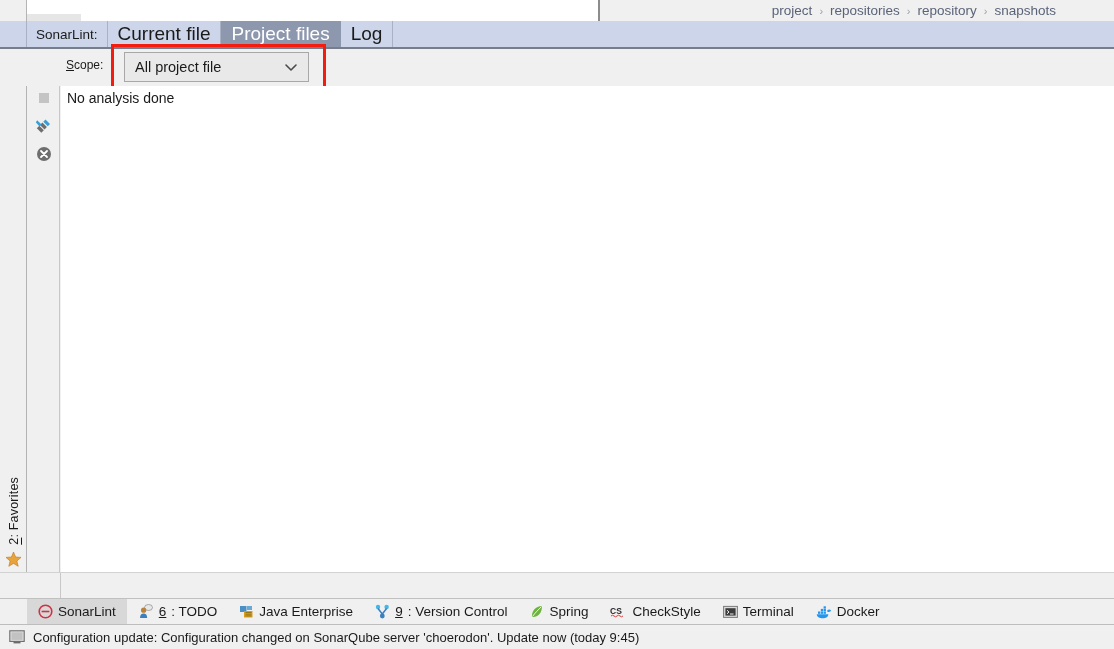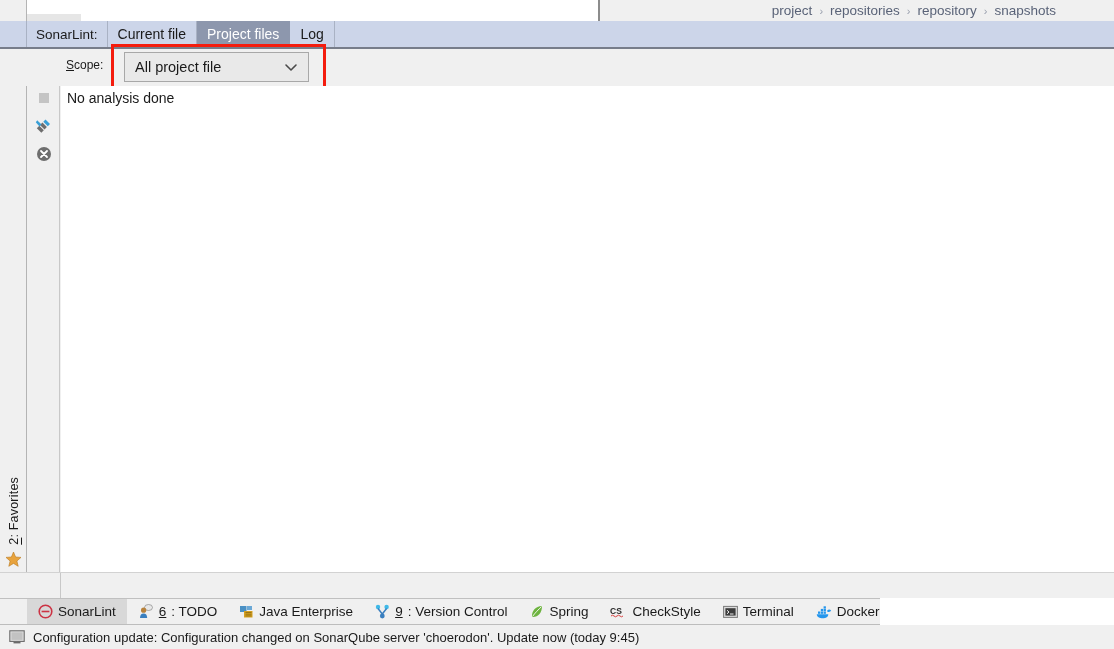--- a/index.html
+++ b/index.html
@@ -87,21 +87,21 @@
     padding: 0 9px 0 9px;
     font-size: 13.5px;
     color: #1a1a1a;
     border-right: 1px solid #a9b2c4;
     box-sizing: border-box;
   }
   .tab {
     display: flex;
     align-items: center;
     padding: 9px 10px;
-    font-size: 14px;
+    font-size: 19px;
     color: #1a1a1a;
     border-right: 1px solid #a9b2c4;
     box-sizing: border-box;
     cursor: default;
   }
   .tab.selected {
     background: #8d97ad;
     color: #ffffff;
     border-right: 1px solid #8d97ad;
   }
@@ -243,21 +243,21 @@
     gap: 7px;
     padding-left: 5px;
     font-size: 14px;
     color: #1a1a1a;
   }
 
   
   .tool-bar {
     position: absolute;
     left: 0; top: 598px;
-    width: 880px; height: 27px;
+    width: 1114px; height: 27px;
     background: #f0f0f0;
     border-top: 1px solid #c0c0c0;
     border-bottom: 1px solid #bdbdbd;
     box-sizing: border-box;
     display: flex;
     align-items: stretch;
     padding-left: 27px;
   }
   .tool-btn {
     display: flex;

